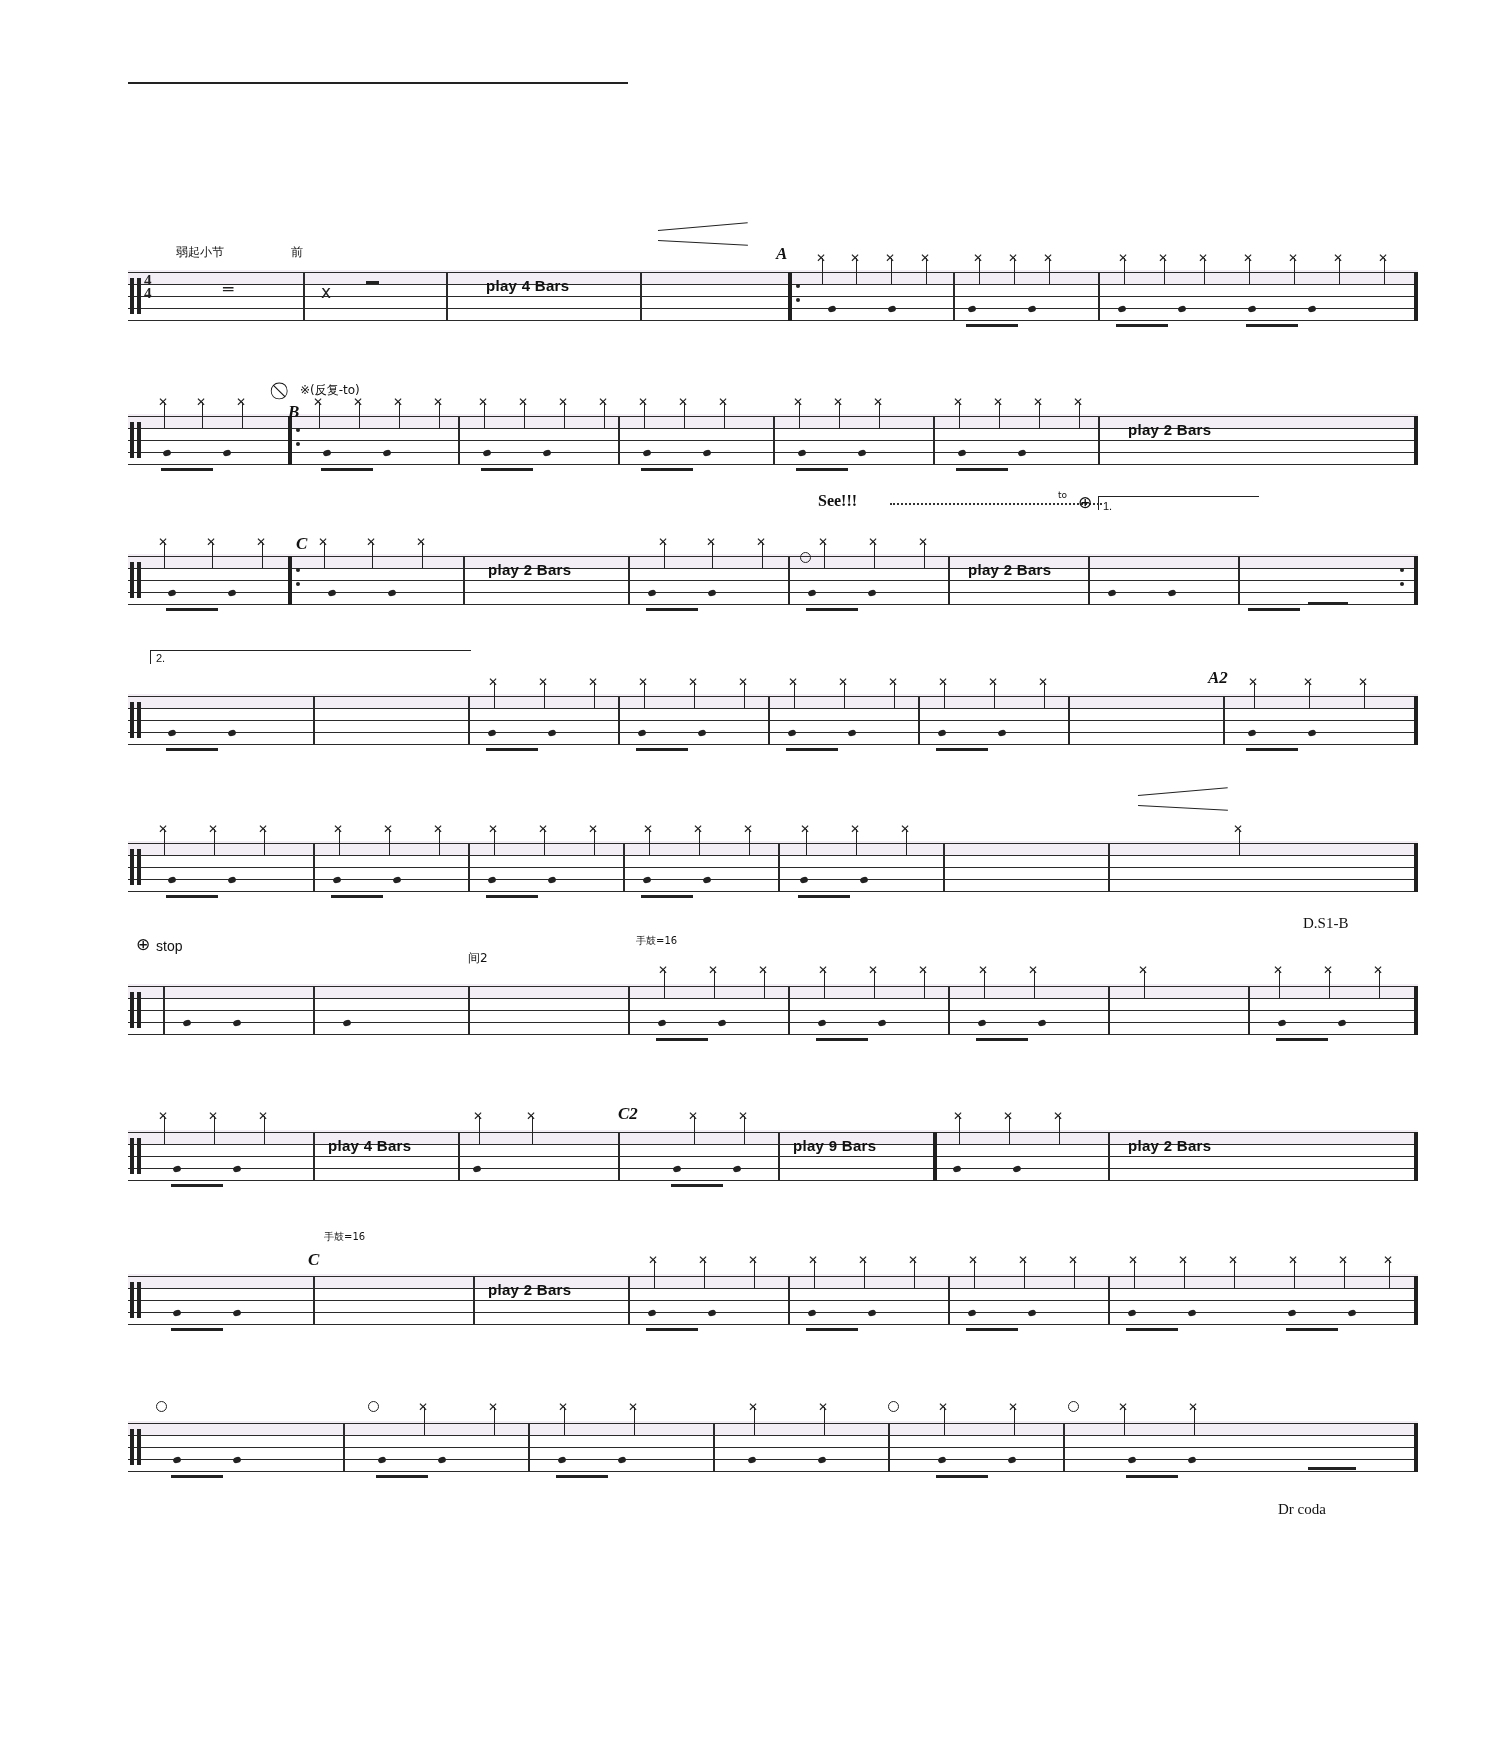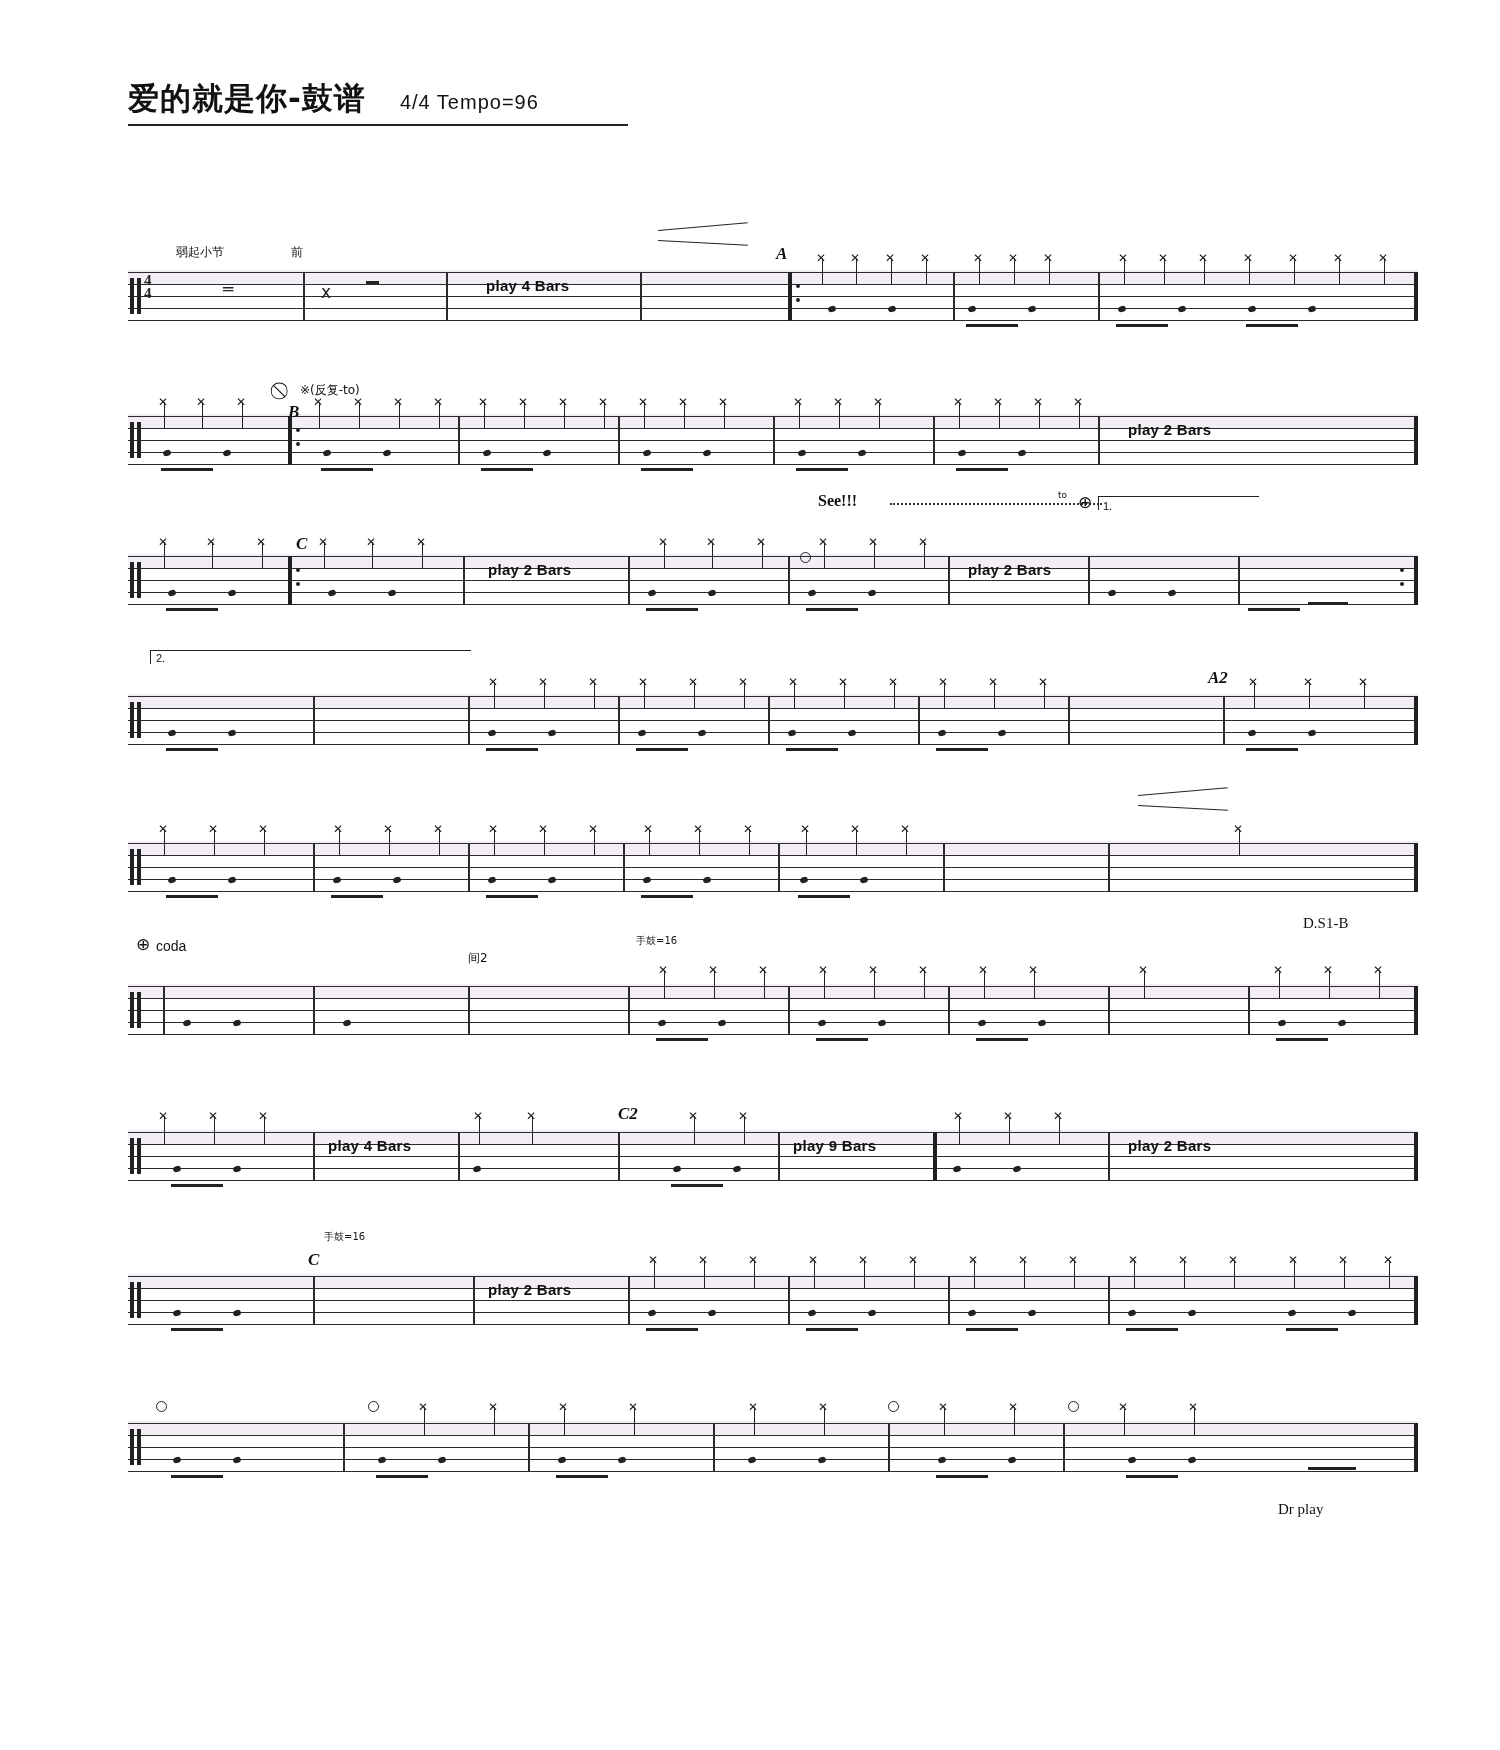--- a/index.html
+++ b/index.html
@@ -300,24 +300,20 @@
     font-family: "Liberation Sans", sans-serif;
     font-size: 15px;
     color: #111;
     white-space: nowrap;
   }
 </style>
 </head>
 <body>
 
 <div class="title-block">
-  <div class="title-row">
-    <div class="title-main">爱的就是你-鼓谱</div>
-    <div class="title-meta">4/4  Tempo=96</div>
-  </div>
   <div class="title-underline"></div>
 </div>
 
 <div class="score">
 
   <div class="system" style="top:244px;">
     <div class="wash"></div>
     <div class="staff">
       <div class="line"></div>
         <div class="line"></div>
@@ -749,21 +745,21 @@
     <div class="bar" style="left:185px;"></div>
     <div class="bar" style="left:340px;"></div>
     <div class="bar" style="left:500px;"></div>
     <div class="bar" style="left:660px;"></div>
     <div class="bar" style="left:820px;"></div>
     <div class="bar" style="left:980px;"></div>
     <div class="bar" style="left:1120px;"></div>
     <div class="bar end" style="left:1286px;"></div>
 
     <div class="coda-sign" style="left:8px; top:-24px;">⊕</div>
-    <div class="label" style="left:28px; top:-20px; font-size:14px;">coda</div>
+    <div class="label" style="left:28px; top:-20px; font-size:14px;">stop</div>
     <div class="cn-label" style="left:340px; top:-8px;">间2</div>
     <div class="tiny" style="left:508px; top:-24px; font-size:10px;">手鼓=16</div>
 
     <div class="head-x" style="left:530px; top:8px;">✕</div>
       <div class="stem" style="left:536px; top:12px; height:28px;"></div>
     <div class="head-x" style="left:580px; top:8px;">✕</div>
       <div class="stem" style="left:586px; top:12px; height:28px;"></div>
     <div class="head-x" style="left:630px; top:8px;">✕</div>
       <div class="stem" style="left:636px; top:12px; height:28px;"></div>
     <div class="head-x" style="left:690px; top:8px;">✕</div>
@@ -952,21 +948,21 @@
         <b></b>
       </div>
 
     <div class="bar" style="left:215px;"></div>
     <div class="bar" style="left:400px;"></div>
     <div class="bar" style="left:585px;"></div>
     <div class="bar" style="left:760px;"></div>
     <div class="bar" style="left:935px;"></div>
     <div class="bar end" style="left:1286px;"></div>
 
-    <div class="footnote" style="left:1150px; top:106px; font-family:'Liberation Serif',serif;">Dr play</div>
+    <div class="footnote" style="left:1150px; top:106px; font-family:'Liberation Serif',serif;">Dr coda</div>
 
     <div class="head-ring" style="left:28px; top:6px;"></div>
     <div class="head-ring" style="left:240px; top:6px;"></div>
     <div class="head-ring" style="left:760px; top:6px;"></div>
     <div class="head-ring" style="left:940px; top:6px;"></div>
 
     <div class="head-x" style="left:290px; top:8px;">✕</div>
       <div class="stem" style="left:296px; top:12px; height:28px;"></div>
     <div class="head-x" style="left:360px; top:8px;">✕</div>
       <div class="stem" style="left:366px; top:12px; height:28px;"></div>

